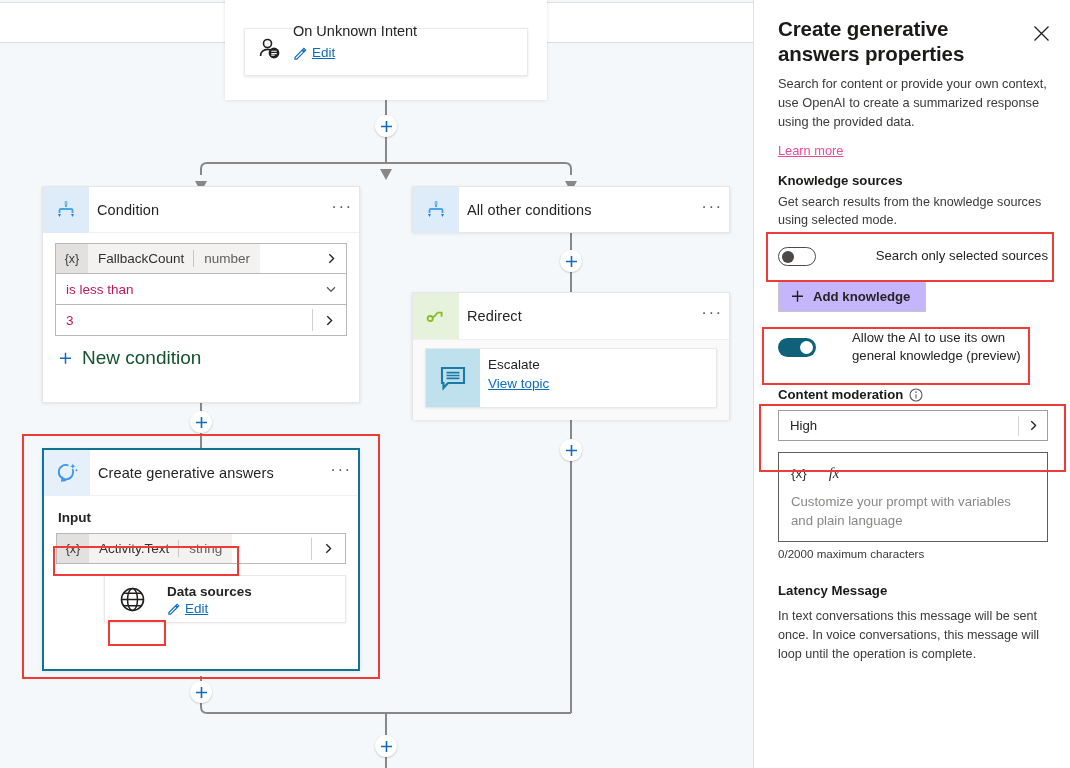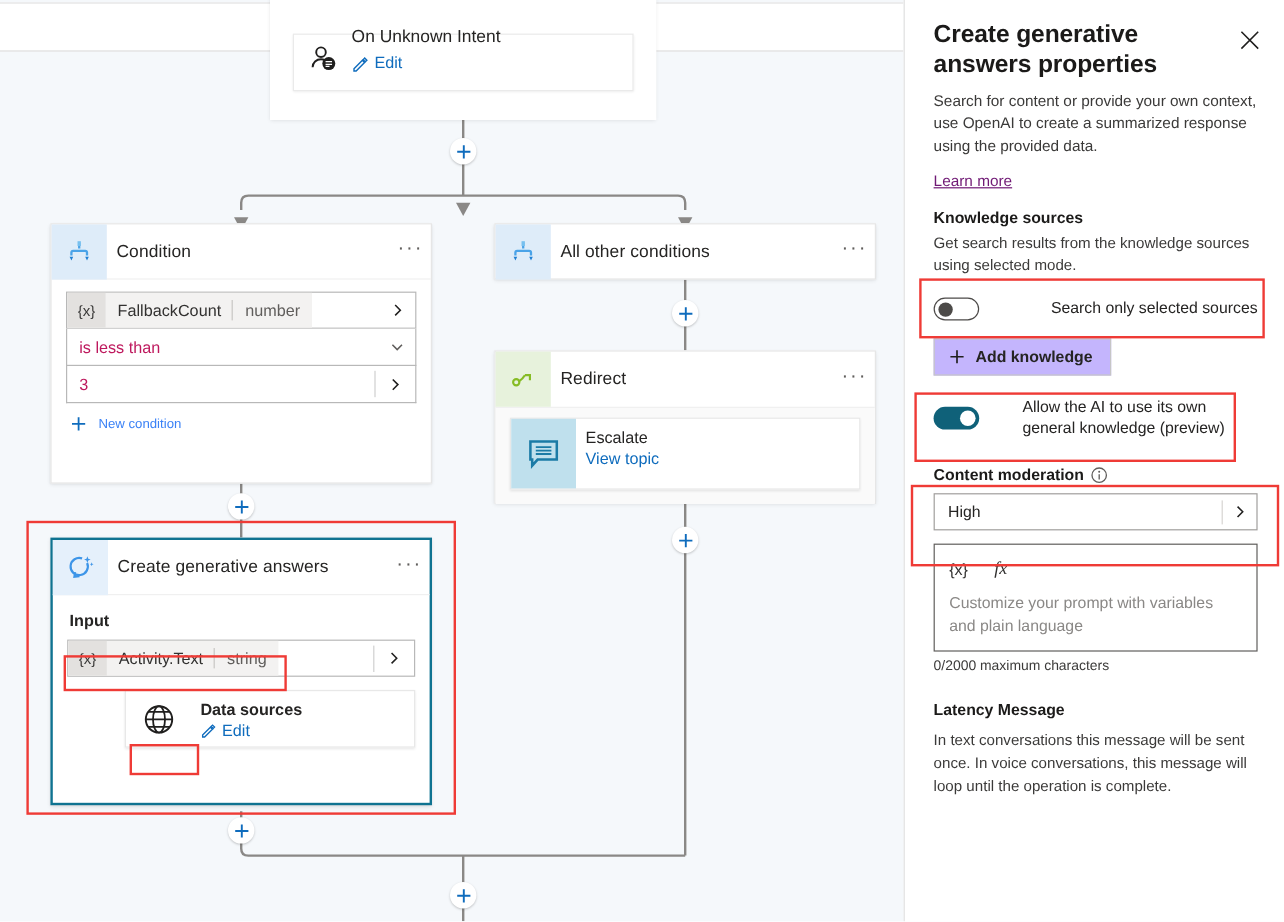--- a/index.html
+++ b/index.html
@@ -84,37 +84,37 @@
   .field .grow { flex: 1 1 auto; }
   .field .chev {
     width: 30px; flex: 0 0 30px;
     display: flex; align-items: center; justify-content: center;
     color: #201f1e; cursor: pointer;
   }
   .field .chev.divided { border-left: 1px solid #d0d0d0; height: 22px; margin-right: 4px;}
   .field .plaintext { padding-left: 10px; font-size: 13.5px; color: #be185d; }
   .newcond {
     display: flex; align-items: center; gap: 10px;
-    margin-top: 11px; font-size: 11px; color: #3b82f6; cursor: pointer;
+    margin-top: 11px; font-size: 19px; color: #14532d; cursor: pointer;
     padding-left: 4px;
   }
 
   
   .subcard {
     display: flex; align-items: stretch;
     background: #ffffff; border: 1px solid #e8e8e8;
     box-shadow: 0 0.8px 2.2px rgba(0,0,0,0.10);
   }
   .subcard .sico {
     width: 54px; flex: 0 0 54px;
     display: flex; align-items: center; justify-content: center;
   }
   .subcard .stxt { padding: 8px 10px 8px 8px; }
   .stxt .t1 { font-size: 13.5px; color: #252423; margin-bottom: 2px; }
-  .link { color: #0f6cbd; font-size: 13.5px; cursor: pointer; text-align: center; }
+  .link { color: #0f6cbd; text-decoration: underline; font-size: 13.5px; cursor: pointer; text-align: center; }
   .linkrow { display: flex; align-items: center; gap: 5px; }
 
   .inputlabel { font-size: 13.5px; font-weight: bold; color: #252423; margin: 2px 0 8px 2px; }
 
   
   .redbox { position: absolute; border: 2.5px solid #ef3b36; pointer-events: none; z-index: 9; }
   .redbox.thin { border-width: 2px; }
 
   
   #panel {
@@ -126,21 +126,21 @@
   #panel h1 {
     font-size: 20.5px; font-weight: bold; color: #1b1a19;
     line-height: 25px; width: 248px; letter-spacing: -.1px;
   }
   #close-btn {
     position: absolute; right: 16px; top: 20px;
     width: 26px; height: 26px; display:flex; align-items:center; justify-content:center;
     cursor: pointer; color: #201f1e;
   }
   .p-desc { font-size: 12.8px; color: #3b3a39; line-height: 19px; margin-top: 8px; }
-  .p-learn { display:inline-block; margin-top: 12px; font-size: 12.8px; color: #701a75; text-decoration: underline; cursor:pointer;text-align:right; }
+  .p-learn { display:inline-block; margin-top: 12px; font-size: 12.8px; color: #ec4899; text-decoration: underline; cursor:pointer;text-align:right; }
   .p-h2 { font-size: 13.2px; font-weight: bold; color: #1b1a19; margin-top: 14px; }
   .p-sub { font-size: 12.6px; color: #3b3a39; line-height: 18px; margin-top: 5px; }
 
   .toggle-row { display: flex; align-items: center; gap: 11px; justify-content: space-between; }
   .tgl { width: 38px; height: 19px; border-radius: 10px; flex: 0 0 38px; position: relative; cursor: pointer; }
   .tgl.off { background: #ffffff; border: 1px solid #4c4a48; }
   .tgl.off .knob { position:absolute; left: 3px; top: 3px; width: 12px; height: 12px; border-radius: 50%; background: #4c4a48; }
   .tgl.on { background: #0f6179; }
   .tgl.on .knob { position:absolute; right: 3px; top: 3px; width: 13px; height: 13px; border-radius: 50%; background: #ffffff; }
   .tgl-label { font-size: 13.2px; color: #252423; line-height: 18px; }

